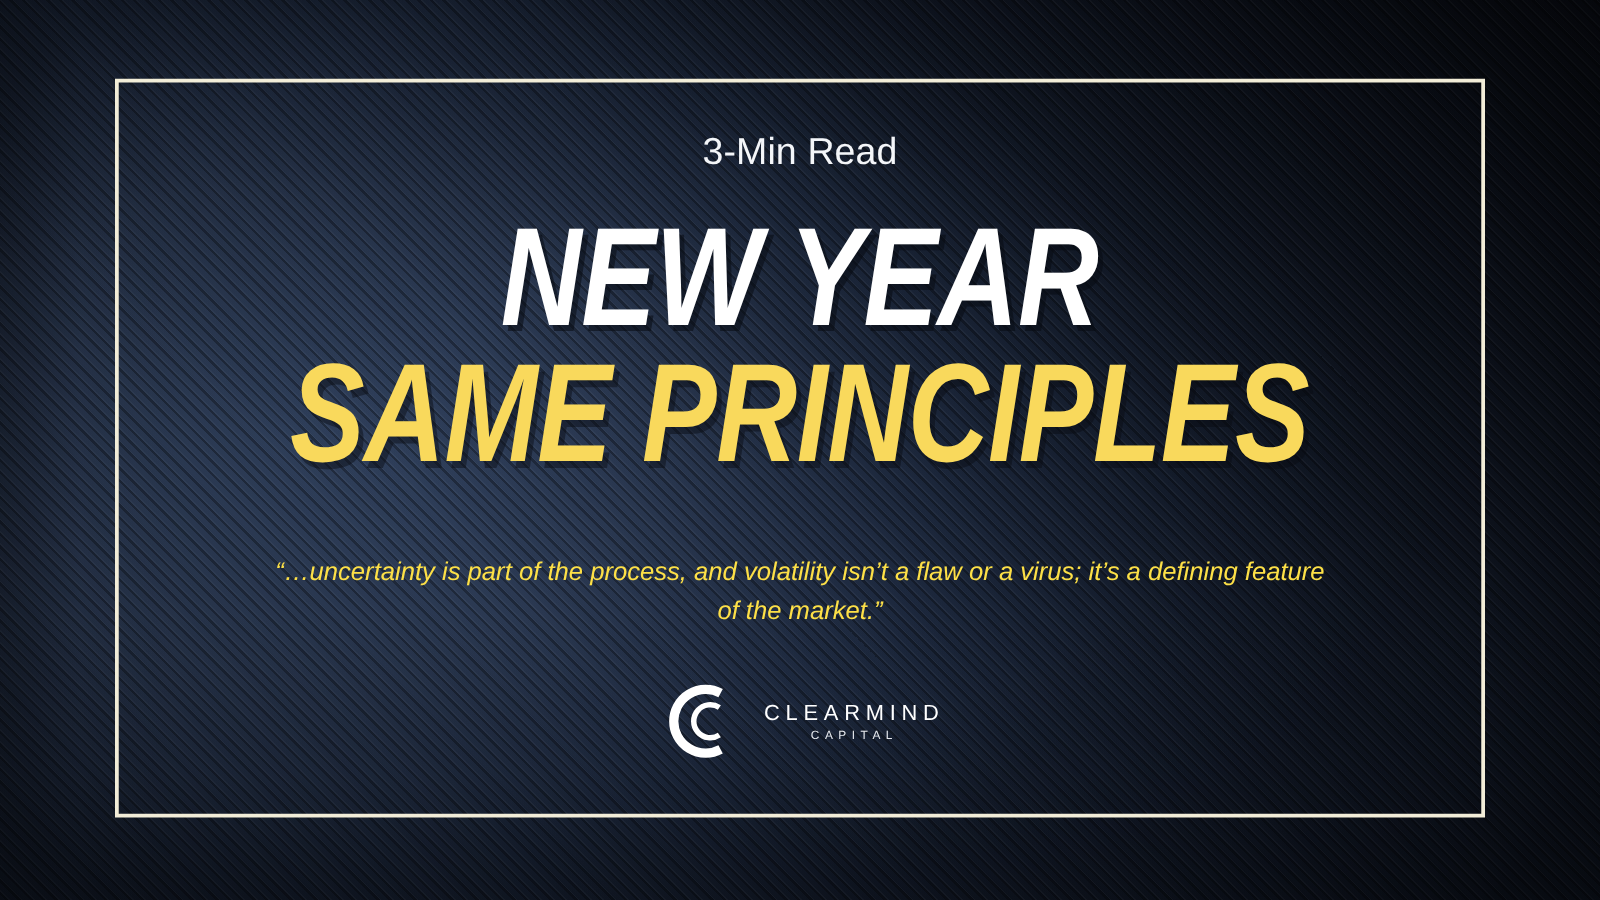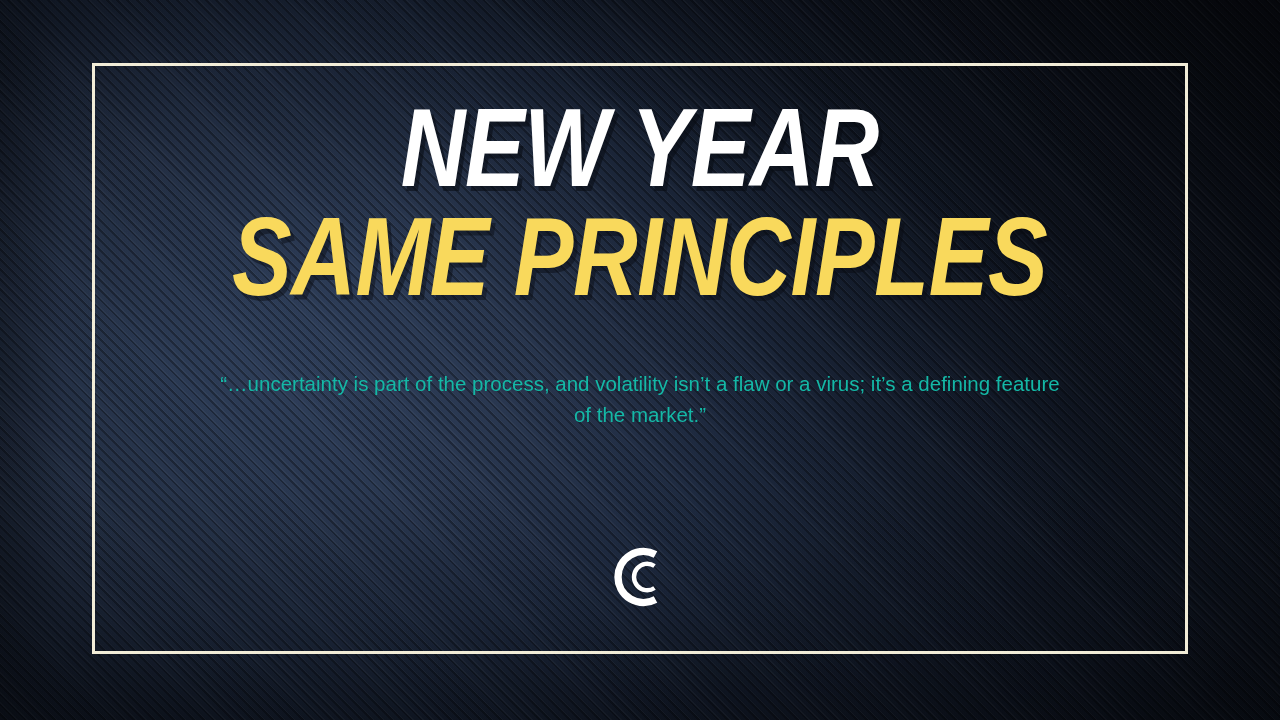--- a/index.html
+++ b/index.html
@@ -119,23 +119,24 @@
   .headline-2 {
     color:#F9D95C;
     margin-top:10px;
     text-shadow:5px 5px 0 rgba(8,11,18,0.45);
   }
 
   .quote {
     margin-top:62px;
     width:860px;
     font-size:20.5px;
+    font-style:italic;
     font-weight:400;
     line-height:1.52;
-    color:#14b8a6;
+    color:#fde047;
   }
 
   
   .logo {
     margin-top:auto;
     margin-bottom:40px;
     display:flex;
     align-items:center;
     gap:9px;
   }
@@ -173,36 +174,41 @@
   <div class="bg-dark-corner"></div>
   <div class="bg-bottom-shade"></div>
   <div class="bg-left-edge"></div>
   <div class="bg-stripes"></div>
   <div class="bg-vignette"></div>
 
   <div class="frame"></div>
 
   <div class="content">
 
+    <div class="eyebrow">3-Min Read</div>
 
     <div class="headline-block">
       <div class="headline headline-1">NEW YEAR</div>
       <div class="headline headline-2">SAME PRINCIPLES</div>
     </div>
 
     <div class="quote">“…uncertainty is part of the process, and volatility isn’t a flaw or a virus; it’s a defining feature of the market.”</div>
 
     <div class="logo">
 
       <svg class="logo-mark" width="74" height="74" viewBox="0 0 74 74">
 
         <path d="M 52.5 14.5
                  A 25.5 25.5 0 1 0 52.5 59.5" fill="none" stroke="#ffffff" stroke-width="7.4" stroke-linecap="butt"></path>
 
         <path d="M 51.5 26.0
                  A 13.2 13.2 0 1 0 51.5 48.0" fill="none" stroke="#ffffff" stroke-width="4.4" stroke-linecap="butt"></path>
       </svg>
 
+      <div class="logo-words">
+        <div class="logo-name">CLEARMIND</div>
+        <div class="logo-sub">CAPITAL</div>
+      </div>
 
     </div>
 
   </div>
 </div>
 
 </body></html>

